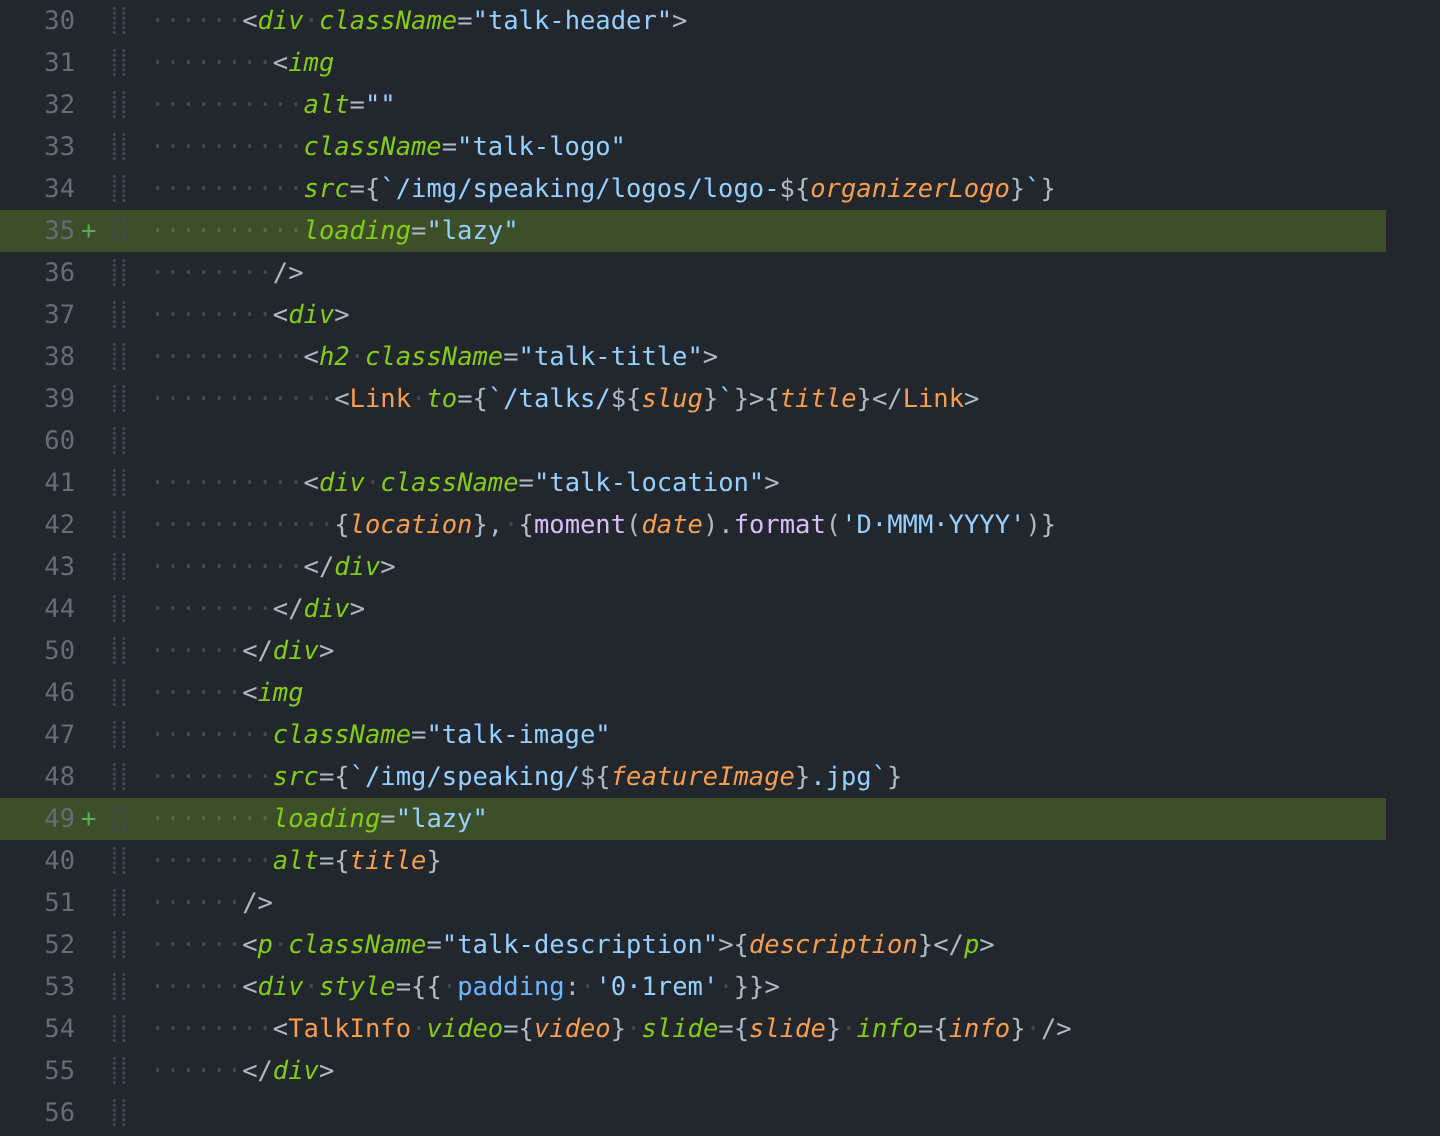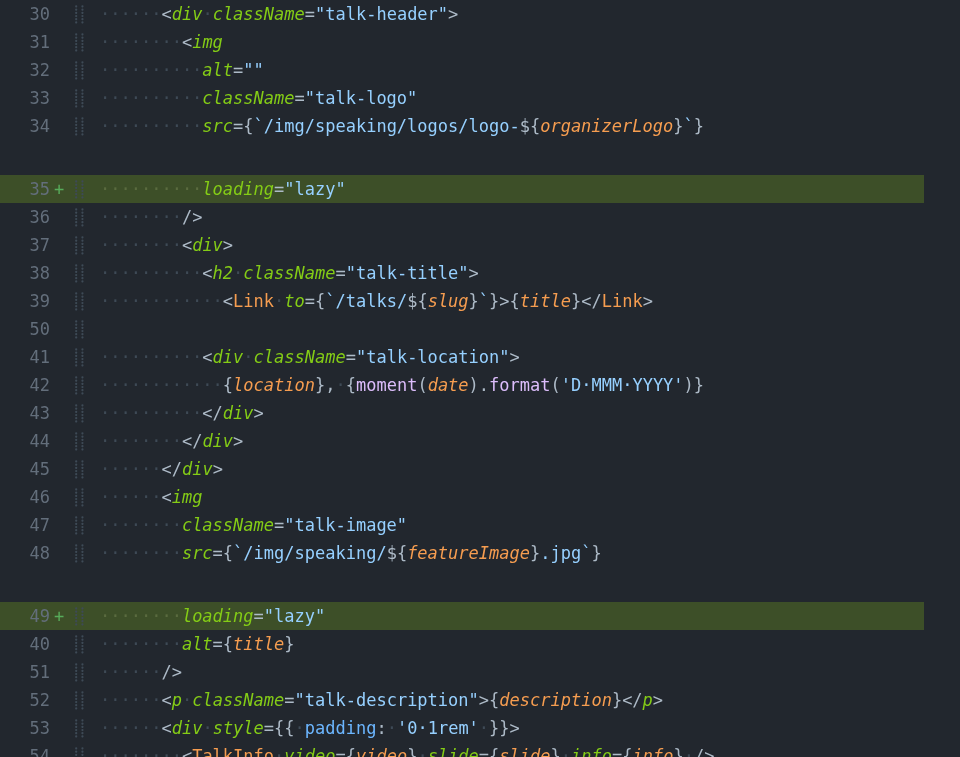--- a/index.html
+++ b/index.html
@@ -3,21 +3,21 @@
 <meta charset="utf-8">
 <style>
   html,body{margin:0;padding:0;background:#22272e;color:#adbac7;font-family:ui-monospace,SFMono-Regular,Menlo,Consolas,monospace;font-size:17px;line-height:28px;}
   .editor{width:924px;}
   .line{display:flex;white-space:pre;}
   .gutter{width:50px;text-align:right;color:#636e7b;padding-right:4px;user-select:none;flex:none;}
   .diff{width:20px;text-align:left;color:#57ab5a;user-select:none;flex:none;}
   .marks{width:26px;color:#3e4a56;user-select:none;flex:none;letter-spacing:2px;}
   .code{flex:1;}
   .ws{color:#3e4a56;}
-  .added{background:#3d4f28;margin-top:35px;}
+  .added{background:#3d4f28;}
   .added .ws{color:#5a6b3f;}
 
   
   .t-punc{color:#adbac7;}      
   .t-tag{color:#84cc16;font-style:italic;}       
   .t-str{color:#96d0ff;}       
   .t-var{color:#f69d50;font-style:italic;}       
   .t-comp{color:#f69d50;text-align:center;}      
   .t-method{color:#dcbdfb;}    
   .t-key{color:#6cb6ff;text-align:right;}       
@@ -29,26 +29,26 @@
     <div class="line"><span class="gutter">30</span><span class="diff"> </span><span class="marks">⸽⸽</span><span class="code"><span class="ws">······</span><span class="t-punc">&lt;</span><span class="t-tag">div</span><span class="ws">·</span><span class="t-tag">className</span><span class="t-punc">=</span><span class="t-str">"talk-header"</span><span class="t-punc">&gt;</span></span></div>
     <div class="line"><span class="gutter">31</span><span class="diff"> </span><span class="marks">⸽⸽</span><span class="code"><span class="ws">········</span><span class="t-punc">&lt;</span><span class="t-tag">img</span></span></div>
     <div class="line"><span class="gutter">32</span><span class="diff"> </span><span class="marks">⸽⸽</span><span class="code"><span class="ws">··········</span><span class="t-tag">alt</span><span class="t-punc">=</span><span class="t-str">""</span></span></div>
     <div class="line"><span class="gutter">33</span><span class="diff"> </span><span class="marks">⸽⸽</span><span class="code"><span class="ws">··········</span><span class="t-tag">className</span><span class="t-punc">=</span><span class="t-str">"talk-logo"</span></span></div>
     <div class="line"><span class="gutter">34</span><span class="diff"> </span><span class="marks">⸽⸽</span><span class="code"><span class="ws">··········</span><span class="t-tag">src</span><span class="t-punc">=</span><span class="t-punc">{</span><span class="t-str">`/img/speaking/logos/logo-</span><span class="t-punc">${</span><span class="t-var">organizerLogo</span><span class="t-punc">}</span><span class="t-str">`</span><span class="t-punc">}</span></span></div>
     <div class="line added"><span class="gutter">35</span><span class="diff">+</span><span class="marks">⸽⸽</span><span class="code"><span class="ws">··········</span><span class="t-tag">loading</span><span class="t-punc">=</span><span class="t-str">"lazy"</span></span></div>
     <div class="line"><span class="gutter">36</span><span class="diff"> </span><span class="marks">⸽⸽</span><span class="code"><span class="ws">········</span><span class="t-punc">/&gt;</span></span></div>
     <div class="line"><span class="gutter">37</span><span class="diff"> </span><span class="marks">⸽⸽</span><span class="code"><span class="ws">········</span><span class="t-punc">&lt;</span><span class="t-tag">div</span><span class="t-punc">&gt;</span></span></div>
     <div class="line"><span class="gutter">38</span><span class="diff"> </span><span class="marks">⸽⸽</span><span class="code"><span class="ws">··········</span><span class="t-punc">&lt;</span><span class="t-tag">h2</span><span class="ws">·</span><span class="t-tag">className</span><span class="t-punc">=</span><span class="t-str">"talk-title"</span><span class="t-punc">&gt;</span></span></div>
     <div class="line"><span class="gutter">39</span><span class="diff"> </span><span class="marks">⸽⸽</span><span class="code"><span class="ws">············</span><span class="t-punc">&lt;</span><span class="t-comp">Link</span><span class="ws">·</span><span class="t-tag">to</span><span class="t-punc">=</span><span class="t-punc">{</span><span class="t-str">`/talks/</span><span class="t-punc">${</span><span class="t-var">slug</span><span class="t-punc">}</span><span class="t-str">`</span><span class="t-punc">}</span><span class="t-punc">&gt;</span><span class="t-punc">{</span><span class="t-var">title</span><span class="t-punc">}</span><span class="t-punc">&lt;/</span><span class="t-comp">Link</span><span class="t-punc">&gt;</span></span></div>
-    <div class="line"><span class="gutter">50</span><span class="diff"> </span><span class="marks">⸽⸽</span></div>
+    <div class="line"><span class="gutter">60</span><span class="diff"> </span><span class="marks">⸽⸽</span></div>
     <div class="line"><span class="gutter">41</span><span class="diff"> </span><span class="marks">⸽⸽</span><span class="code"><span class="ws">··········</span><span class="t-punc">&lt;</span><span class="t-tag">div</span><span class="ws">·</span><span class="t-tag">className</span><span class="t-punc">=</span><span class="t-str">"talk-location"</span><span class="t-punc">&gt;</span></span></div>
     <div class="line"><span class="gutter">42</span><span class="diff"> </span><span class="marks">⸽⸽</span><span class="code"><span class="ws">············</span><span class="t-punc">{</span><span class="t-var">location</span><span class="t-punc">}</span><span class="t-punc">,</span><span class="ws">·</span><span class="t-punc">{</span><span class="t-method">moment</span><span class="t-punc">(</span><span class="t-var">date</span><span class="t-punc">)</span><span class="t-punc">.</span><span class="t-method">format</span><span class="t-punc">(</span><span class="t-str">'D·MMM·YYYY'</span><span class="t-punc">)</span><span class="t-punc">}</span></span></div>
     <div class="line"><span class="gutter">43</span><span class="diff"> </span><span class="marks">⸽⸽</span><span class="code"><span class="ws">··········</span><span class="t-punc">&lt;/</span><span class="t-tag">div</span><span class="t-punc">&gt;</span></span></div>
     <div class="line"><span class="gutter">44</span><span class="diff"> </span><span class="marks">⸽⸽</span><span class="code"><span class="ws">········</span><span class="t-punc">&lt;/</span><span class="t-tag">div</span><span class="t-punc">&gt;</span></span></div>
-    <div class="line"><span class="gutter">45</span><span class="diff"> </span><span class="marks">⸽⸽</span><span class="code"><span class="ws">······</span><span class="t-punc">&lt;/</span><span class="t-tag">div</span><span class="t-punc">&gt;</span></span></div>
+    <div class="line"><span class="gutter">50</span><span class="diff"> </span><span class="marks">⸽⸽</span><span class="code"><span class="ws">······</span><span class="t-punc">&lt;/</span><span class="t-tag">div</span><span class="t-punc">&gt;</span></span></div>
     <div class="line"><span class="gutter">46</span><span class="diff"> </span><span class="marks">⸽⸽</span><span class="code"><span class="ws">······</span><span class="t-punc">&lt;</span><span class="t-tag">img</span></span></div>
     <div class="line"><span class="gutter">47</span><span class="diff"> </span><span class="marks">⸽⸽</span><span class="code"><span class="ws">········</span><span class="t-tag">className</span><span class="t-punc">=</span><span class="t-str">"talk-image"</span></span></div>
     <div class="line"><span class="gutter">48</span><span class="diff"> </span><span class="marks">⸽⸽</span><span class="code"><span class="ws">········</span><span class="t-tag">src</span><span class="t-punc">=</span><span class="t-punc">{</span><span class="t-str">`/img/speaking/</span><span class="t-punc">${</span><span class="t-var">featureImage</span><span class="t-punc">}</span><span class="t-str">.jpg`</span><span class="t-punc">}</span></span></div>
     <div class="line added"><span class="gutter">49</span><span class="diff">+</span><span class="marks">⸽⸽</span><span class="code"><span class="ws">········</span><span class="t-tag">loading</span><span class="t-punc">=</span><span class="t-str">"lazy"</span></span></div>
     <div class="line"><span class="gutter">40</span><span class="diff"> </span><span class="marks">⸽⸽</span><span class="code"><span class="ws">········</span><span class="t-tag">alt</span><span class="t-punc">=</span><span class="t-punc">{</span><span class="t-var">title</span><span class="t-punc">}</span></span></div>
     <div class="line"><span class="gutter">51</span><span class="diff"> </span><span class="marks">⸽⸽</span><span class="code"><span class="ws">······</span><span class="t-punc">/&gt;</span></span></div>
     <div class="line"><span class="gutter">52</span><span class="diff"> </span><span class="marks">⸽⸽</span><span class="code"><span class="ws">······</span><span class="t-punc">&lt;</span><span class="t-tag">p</span><span class="ws">·</span><span class="t-tag">className</span><span class="t-punc">=</span><span class="t-str">"talk-description"</span><span class="t-punc">&gt;</span><span class="t-punc">{</span><span class="t-var">description</span><span class="t-punc">}</span><span class="t-punc">&lt;/</span><span class="t-tag">p</span><span class="t-punc">&gt;</span></span></div>
     <div class="line"><span class="gutter">53</span><span class="diff"> </span><span class="marks">⸽⸽</span><span class="code"><span class="ws">······</span><span class="t-punc">&lt;</span><span class="t-tag">div</span><span class="ws">·</span><span class="t-tag">style</span><span class="t-punc">=</span><span class="t-punc">{{</span><span class="ws">·</span><span class="t-key">padding</span><span class="t-punc">:</span><span class="ws">·</span><span class="t-str">'0·1rem'</span><span class="ws">·</span><span class="t-punc">}}</span><span class="t-punc">&gt;</span></span></div>
     <div class="line"><span class="gutter">54</span><span class="diff"> </span><span class="marks">⸽⸽</span><span class="code"><span class="ws">········</span><span class="t-punc">&lt;</span><span class="t-comp">TalkInfo</span><span class="ws">·</span><span class="t-tag">video</span><span class="t-punc">=</span><span class="t-punc">{</span><span class="t-var">video</span><span class="t-punc">}</span><span class="ws">·</span><span class="t-tag">slide</span><span class="t-punc">=</span><span class="t-punc">{</span><span class="t-var">slide</span><span class="t-punc">}</span><span class="ws">·</span><span class="t-tag">info</span><span class="t-punc">=</span><span class="t-punc">{</span><span class="t-var">info</span><span class="t-punc">}</span><span class="ws">·</span><span class="t-punc">/&gt;</span></span></div>
     <div class="line"><span class="gutter">55</span><span class="diff"> </span><span class="marks">⸽⸽</span><span class="code"><span class="ws">······</span><span class="t-punc">&lt;/</span><span class="t-tag">div</span><span class="t-punc">&gt;</span></span></div>

